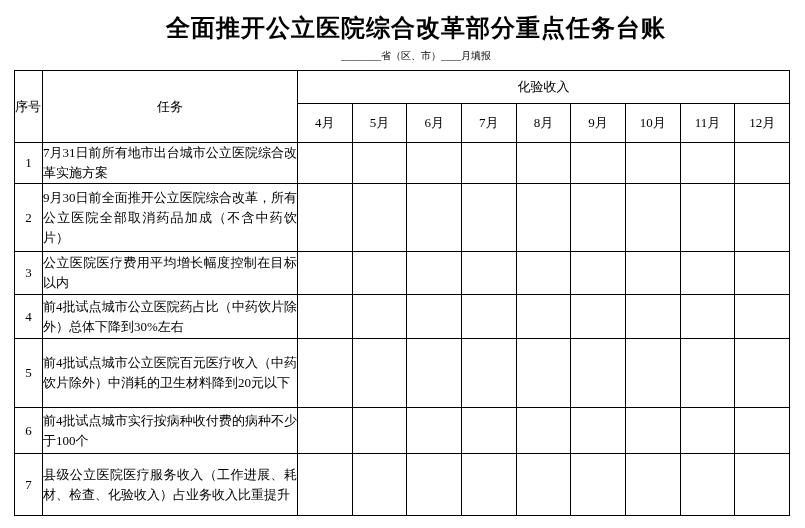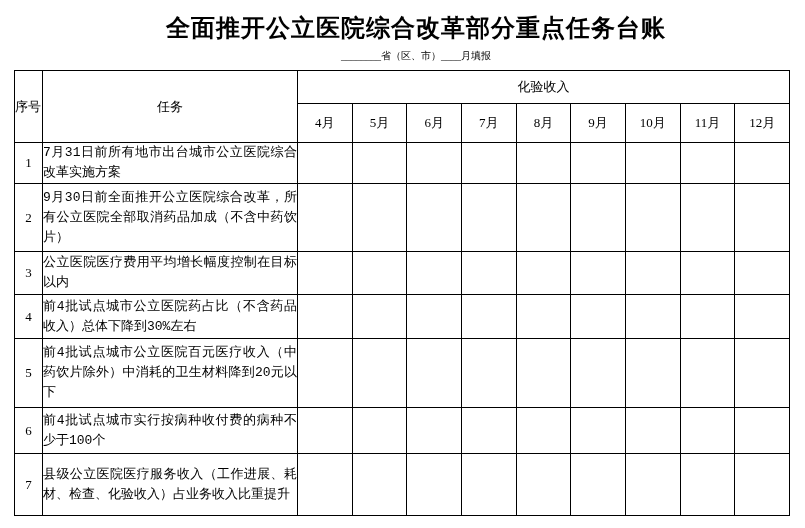--- a/index.html
+++ b/index.html
@@ -62,21 +62,20 @@
     text-align: center;
   }
   td.no-cell {
     text-align: center;
   }
   td.task-cell {
     text-align: justify;
     text-justify: inter-character;
     padding: 2px 3px;
     line-height: 1.55;
-    font-family: Liberation Mono, monospace;
   }
   td.progress-cell {
     background: #ffffff;
   }
 </style>
 </head>
 <body>
 
 <div class="page">
 
@@ -150,21 +149,21 @@
         <td class="progress-cell"></td>
         <td class="progress-cell"></td>
         <td class="progress-cell"></td>
         <td class="progress-cell"></td>
         <td class="progress-cell"></td>
         <td class="progress-cell"></td>
         <td class="progress-cell"></td>
       </tr>
       <tr style="height:44px">
         <td class="no-cell">4</td>
-        <td class="task-cell">前4批试点城市公立医院药占比（不含药品收入）总体下降到30%左右</td>
+        <td class="task-cell">前4批试点城市公立医院药占比（中药饮片除外）总体下降到30%左右</td>
         <td class="progress-cell"></td>
         <td class="progress-cell"></td>
         <td class="progress-cell"></td>
         <td class="progress-cell"></td>
         <td class="progress-cell"></td>
         <td class="progress-cell"></td>
         <td class="progress-cell"></td>
         <td class="progress-cell"></td>
         <td class="progress-cell"></td>
       </tr>

